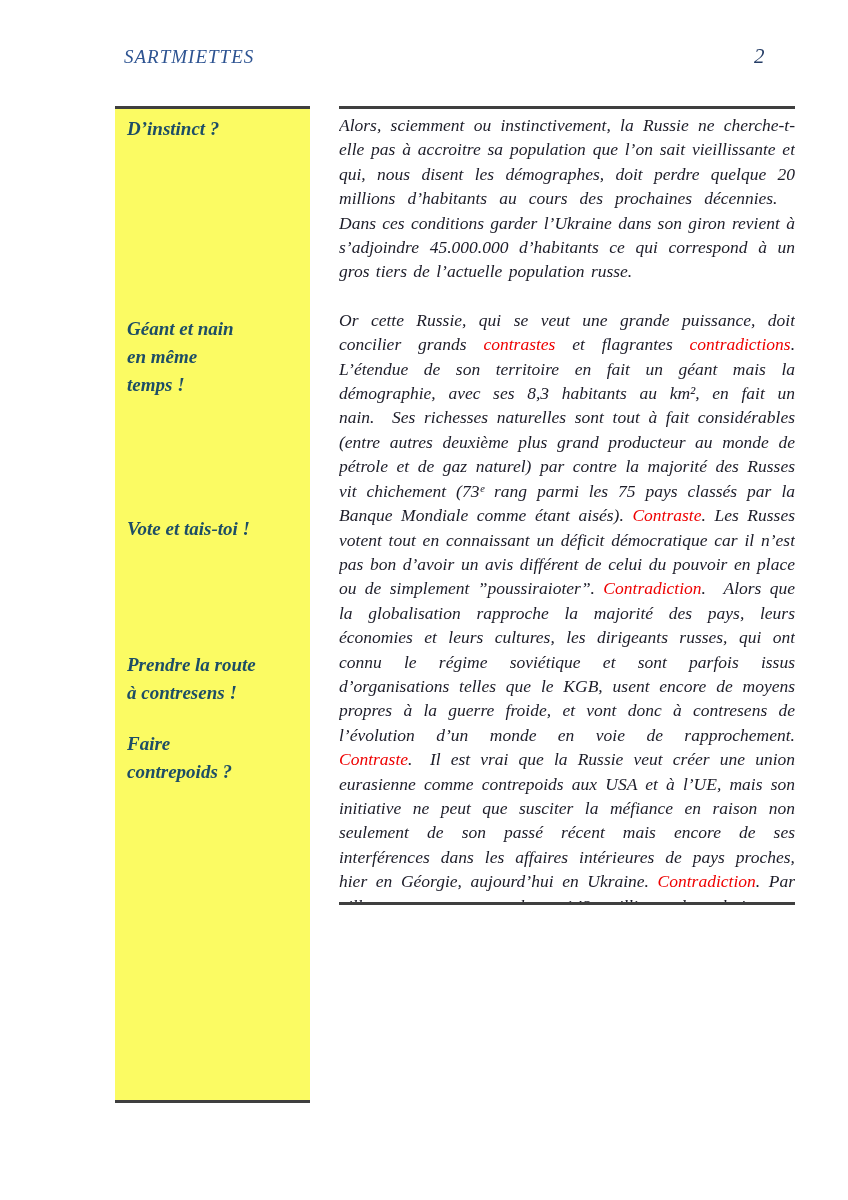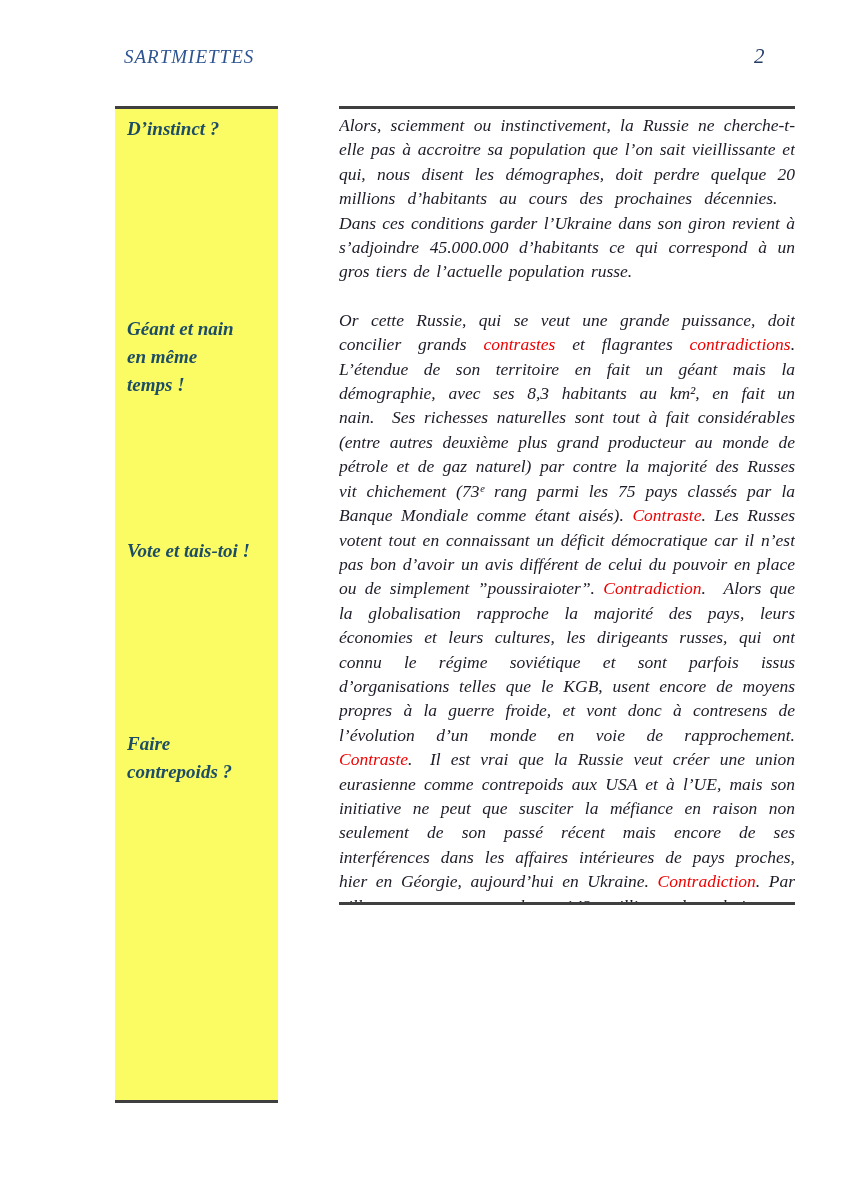--- a/index.html
+++ b/index.html
@@ -32,21 +32,21 @@
     top: 44px;
     font-size: 21px;
     font-style: italic;
     color: #253d66;
   }
   
   .sidebar {
     position: absolute;
     left: 91px;
     top: 106px;
-    width: 163px;
+    width: 195px;
     height: 997px;
     background: #fbfb63;
     border-top: 3px solid #3f3f3f;
     border-bottom: 3px solid #3f3f3f;
     box-sizing: border-box;
   }
   .margin-note {
     position: absolute;
     left: 12px;
     right: 6px;
@@ -93,21 +93,23 @@
 
   <div class="header-title">SARTMIETTES</div>
 
   <div class="page-number">2</div>
 
   <div class="sidebar">
     <div class="margin-note" style="top:6px">D’instinct ?</div>
     <div class="margin-note" style="top:206px">Géant et nain
 en même
 temps !</div>
-    <div class="margin-note" style="top:428px">Vote et tais-toi !</div>
+    <div class="margin-note" style="top:406px">Vote et tais-toi !</div>
+    <div class="margin-note" style="top:542px">Prendre la route
+à contresens !</div>
     <div class="margin-note" style="top:621px">Faire
 contrepoids ?</div>
   </div>
 
   <div class="main-column">
       <p class="body-para"><span class="txt">Alors, sciemment ou instinctivement, la Russie ne cherche-t-elle pas à accroitre sa population que l’on sait vieillissante et qui, nous disent les démographes, doit perdre quelque 20 millions d’habitants au cours des prochaines décennies. Dans ces conditions garder l’Ukraine dans son giron revient à s’adjoindre 45.000.000 d’habitants ce qui correspond à un gros tiers de l’actuelle population russe.</span></p>
       <p class="body-para"><span class="txt">Or cette Russie, qui se veut une grande puissance, doit concilier grands </span><span class="kw-red">contrastes</span><span class="txt"> et flagrantes </span><span class="kw-red">contradictions</span><span class="txt">. L’étendue de son territoire en fait un géant mais la démographie, avec ses 8,3 habitants au km², en fait un nain. Ses richesses naturelles sont tout à fait considérables (entre autres deuxième plus grand producteur au monde de pétrole et de gaz naturel) par contre la majorité des Russes vit chichement (73ᵉ rang parmi les 75 pays classés par la Banque Mondiale comme étant aisés). </span><span class="kw-red">Contraste</span><span class="txt">. Les Russes votent tout en connaissant un déficit démocratique car il n’est pas bon d’avoir un avis différent de celui du pouvoir en place ou de simplement ”poussiraioter”. </span><span class="kw-red">Contradiction</span><span class="txt">. Alors que la globalisation rapproche la majorité des pays, leurs économies et leurs cultures, les dirigeants russes, qui ont connu le régime soviétique et sont parfois issus d’organisations telles que le KGB, usent encore de moyens propres à la guerre froide, et vont donc à contresens de l’évolution d’un monde en voie de rapprochement. </span><span class="kw-red">Contraste</span><span class="txt">. Il est vrai que la Russie veut créer une union eurasienne comme contrepoids aux USA et à l’UE, mais son initiative ne peut que susciter la méfiance en raison non seulement de son passé récent mais encore de ses interférences dans les affaires intérieures de pays proches, hier en Géorgie, aujourd’hui en Ukraine. </span><span class="kw-red">Contradiction</span><span class="txt">. Par ailleurs, avec ses quelque 142 millions de relativement modestes consommateurs, elle ne ferait pas le poids avec les quelque 3 milliards de potentiels partenaires asiatiques qui, eux, commercent intensément avec l’Europe et les Amériques, vaste marché de plus de 1,6 milliards de consommateurs, soit plus de dix fois le marché russe. Le Kremlin tient-il compte de ces évidences qu’aucune stratégie ne peut modifier tant les chiffres sont lourds de conséquences ? Ne se lance-t-il pas dans un projet voué à l’échec ?</span></p>
     </div>
 
 </div>

